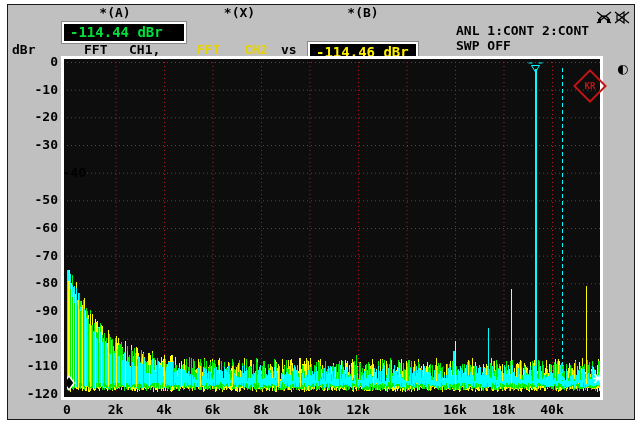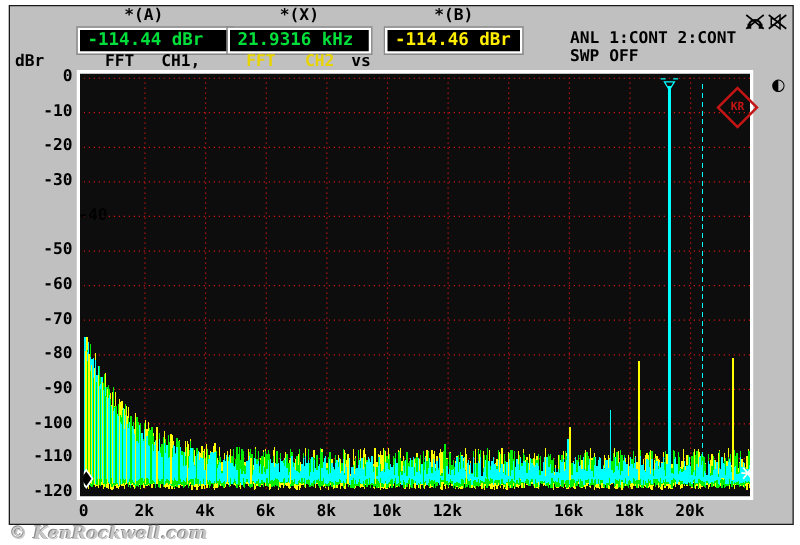--- a/index.html
+++ b/index.html
@@ -35,22 +35,21 @@
 
 <div id="screen">
 
   <div class="abs panel"></div>
 
   <div class="abs hdr-label" style="left:62px;width:106px;">*(A)</div>
   <div class="abs hdr-label" style="left:182px;width:115px;">*(X)</div>
   <div class="abs hdr-label" style="left:308px;width:110px;">*(B)</div>
 
   <div class="abs readout green" style="left:62px;width:124px;">-114.44 dBr</div>
-  <div class="abs readout green" style="left:182px;width:115px;">21.9316 kHz</div>
-  <div class="abs readout yellow" style="left:308px;width:110px;">-114.46 dBr</div>
+  <div class="abs readout yellow" style="left:308px;width:110px;margin-top:20px;">-114.46 dBr</div>
 
   <div class="abs status" style="top:23px;">ANL 1:CONT 2:CONT</div>
   <div class="abs status" style="top:38px;">SWP OFF</div>
 
   <div class="abs" style="left:596px;top:9px;">
     <svg class="winicon" viewBox="0 0 16 13">
       <path d="M3,10 A5,5 0 0 1 13,10" fill="none" stroke="#000" stroke-width="1.6"></path>
       <rect x="2" y="8" width="3" height="4" fill="#000"></rect>
       <rect x="11" y="8" width="3" height="4" fill="#000"></rect>
       <path d="M1,1 L15,12 M15,1 L1,12" stroke="#000" stroke-width="1.3"></path>
@@ -177,23 +176,22 @@
       <div class="xlab" style="left: 42px;">0</div>
       <div class="xlab" style="left: 90.4986px;">2k</div>
       <div class="xlab" style="left: 138.997px;">4k</div>
       <div class="xlab" style="left: 187.496px;">6k</div>
       <div class="xlab" style="left: 235.995px;">8k</div>
       <div class="xlab" style="left: 284.493px;">10k</div>
       <div class="xlab" style="left: 332.992px;">12k</div>
       <div class="xlab" style="left: 381.49px; margin-top: 44px;">14k</div>
       <div class="xlab" style="left: 429.989px;">16k</div>
       <div class="xlab" style="left: 478.488px;">18k</div>
-      <div class="xlab" style="left: 526.986px;">20k</div>
+      <div class="xlab" style="left: 526.986px;">40k</div>
     </div>
 
   <div class="abs kr-logo">
     <span>KR</span>
   </div>
   <div class="abs halfmoon">◐</div>
 
-  <div class="abs watermark">© KenRockwell.com</div>
 
 </div>
 
 </body></html>

